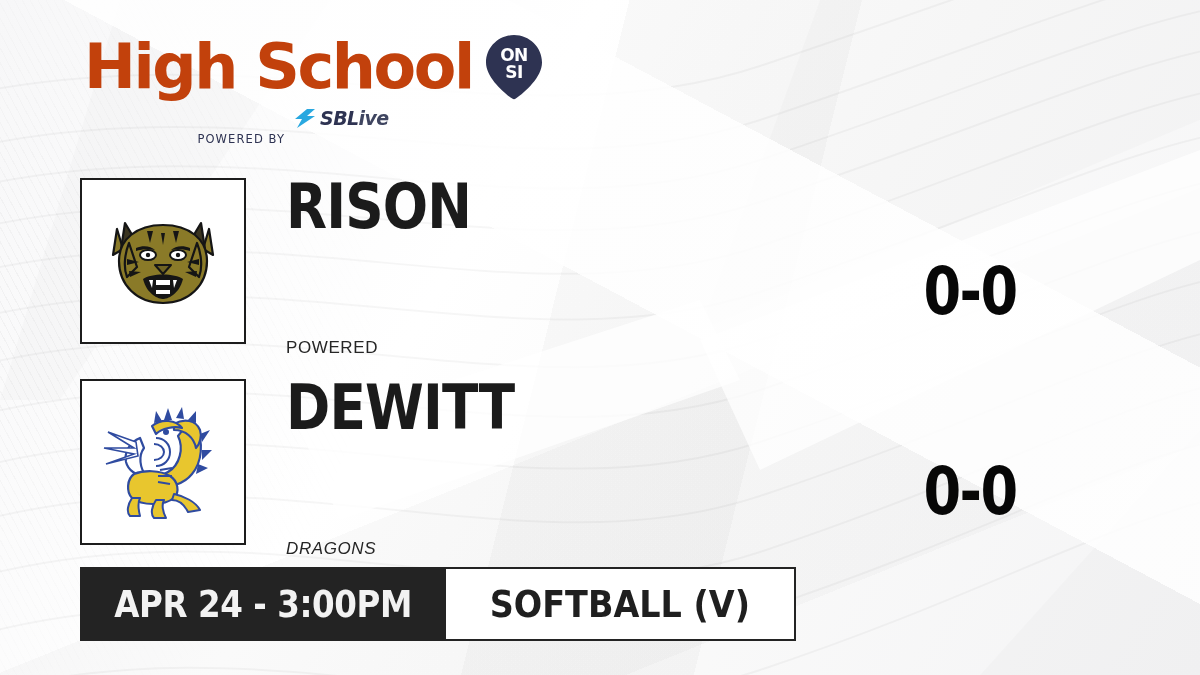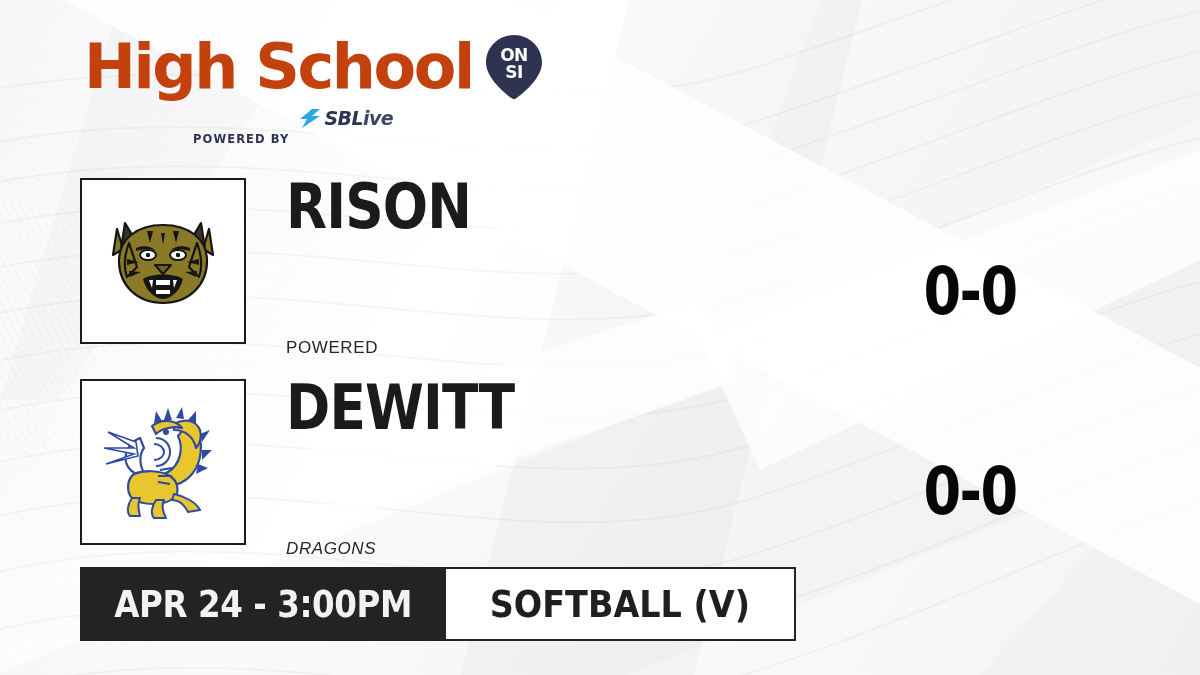--- a/index.html
+++ b/index.html
@@ -67,21 +67,21 @@
     display: flex;
     align-items: center;
     justify-content: center;
     margin-top: 9px;
     height: 18px;
     width: 418px;
   }
   .powered-txt {
     font-family: "DejaVu Sans", sans-serif;
     font-size: 11.5px;
-    font-weight: 700;
+    font-weight: 400;
     letter-spacing: 1.1px;
     color: #2e3352;
     margin-top: 42px;
   }
   .sblive { display: flex; align-items: center; margin-left: 10px; }
   .sblive-word {
     font-family: "DejaVu Sans", sans-serif;
     font-size: 19px;
     font-weight: 700;
     font-style: italic;

